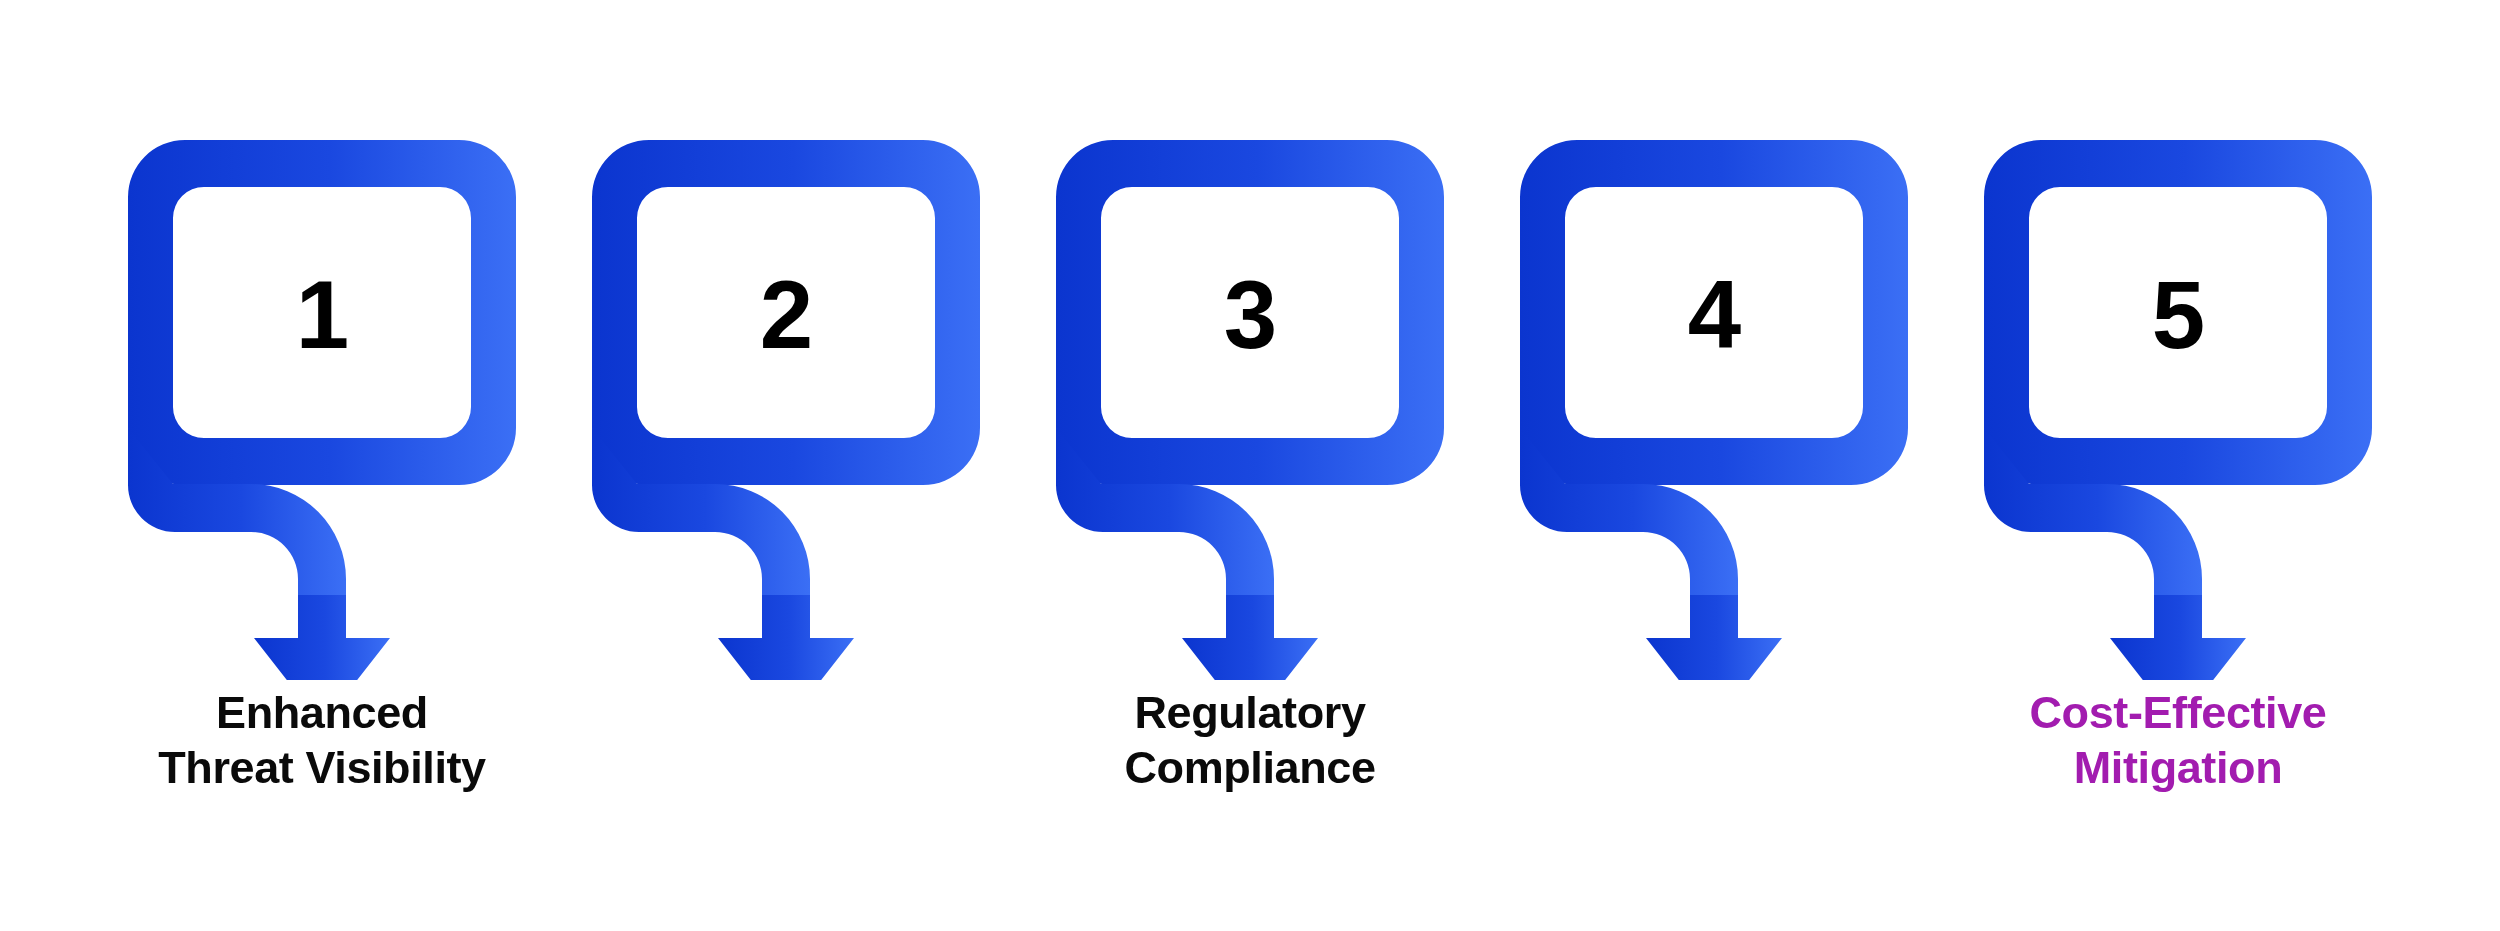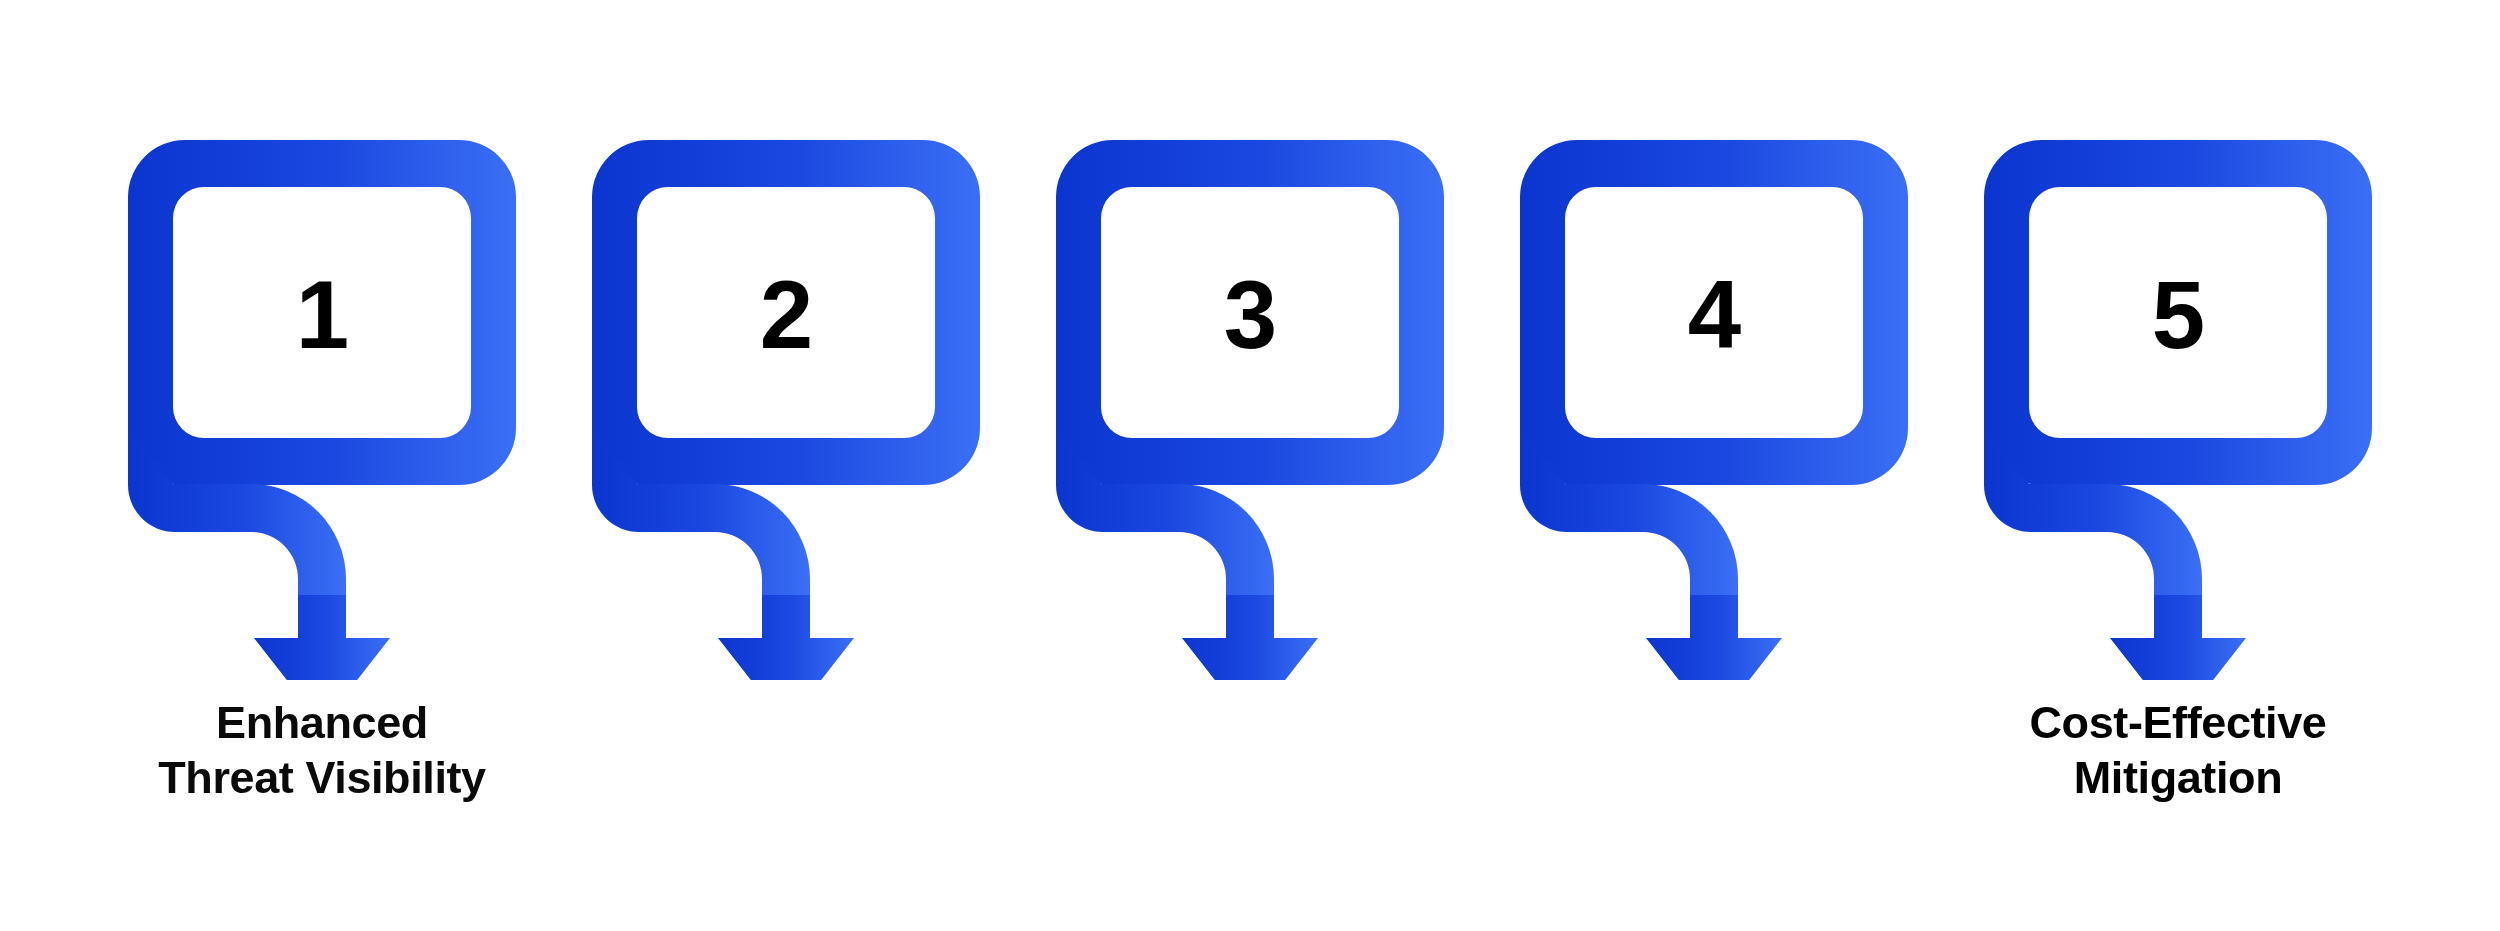--- a/index.html
+++ b/index.html
@@ -71,21 +71,21 @@
     justify-content: center;
     font-size: 96px;
     font-weight: 700;
     color: #000000;
     letter-spacing: -1px;
     line-height: 1;
     user-select: none;
   }
 
   .step-label {
-    margin-top: 16px;
+    margin-top: 6px;
     width: 420px;
     text-align: center;
     font-size: 45px;
     font-weight: 700;
     line-height: 1.22;
     color: #0a0a0a;
     letter-spacing: -0.4px;
     white-space: pre-line;
   }
 </style>
@@ -261,20 +261,22 @@
                  L 218 455
                  L 218 498
                  L 262 498
                  L 194 585
                  L 126 498
                  L 170 498
                  Z" fill="url(#step-grad-2)"></path>
       </svg>
       <div class="step-number" style="color: rgb(0, 0, 0);">3</div>
     </div>
+    <div class="step-label" style="color: rgb(10, 10, 10);">Regulatory
+Compliance</div>
   </div>
 
   <div class="step-unit">
     <div class="marker-wrap">
       <svg class="marker-svg" viewBox="0 0 388 540" xmlns="http://www.w3.org/2000/svg" aria-hidden="true">
         <defs>
           <linearGradient class="grad-def" x1="0" y1="0" x2="1" y2="0" id="step-grad-3">
             <stop class="grad-stop-0" offset="0%" stop-color="#0b35cf"></stop>
             <stop class="grad-stop-1" offset="52%" stop-color="#1a48e0"></stop>
             <stop class="grad-stop-2" offset="100%" stop-color="#3b6ff5"></stop>
@@ -377,17 +379,17 @@
                  L 218 455
                  L 218 498
                  L 262 498
                  L 194 585
                  L 126 498
                  L 170 498
                  Z" fill="url(#step-grad-4)"></path>
       </svg>
       <div class="step-number" style="color: rgb(0, 0, 0);">5</div>
     </div>
-    <div class="step-label" style="color: #000000;">Cost-Effective
+    <div class="step-label" style="color: #a21caf;">Cost-Effective
 Mitigation</div>
   </div>
 </div>
 </div>
 
 </body></html>

